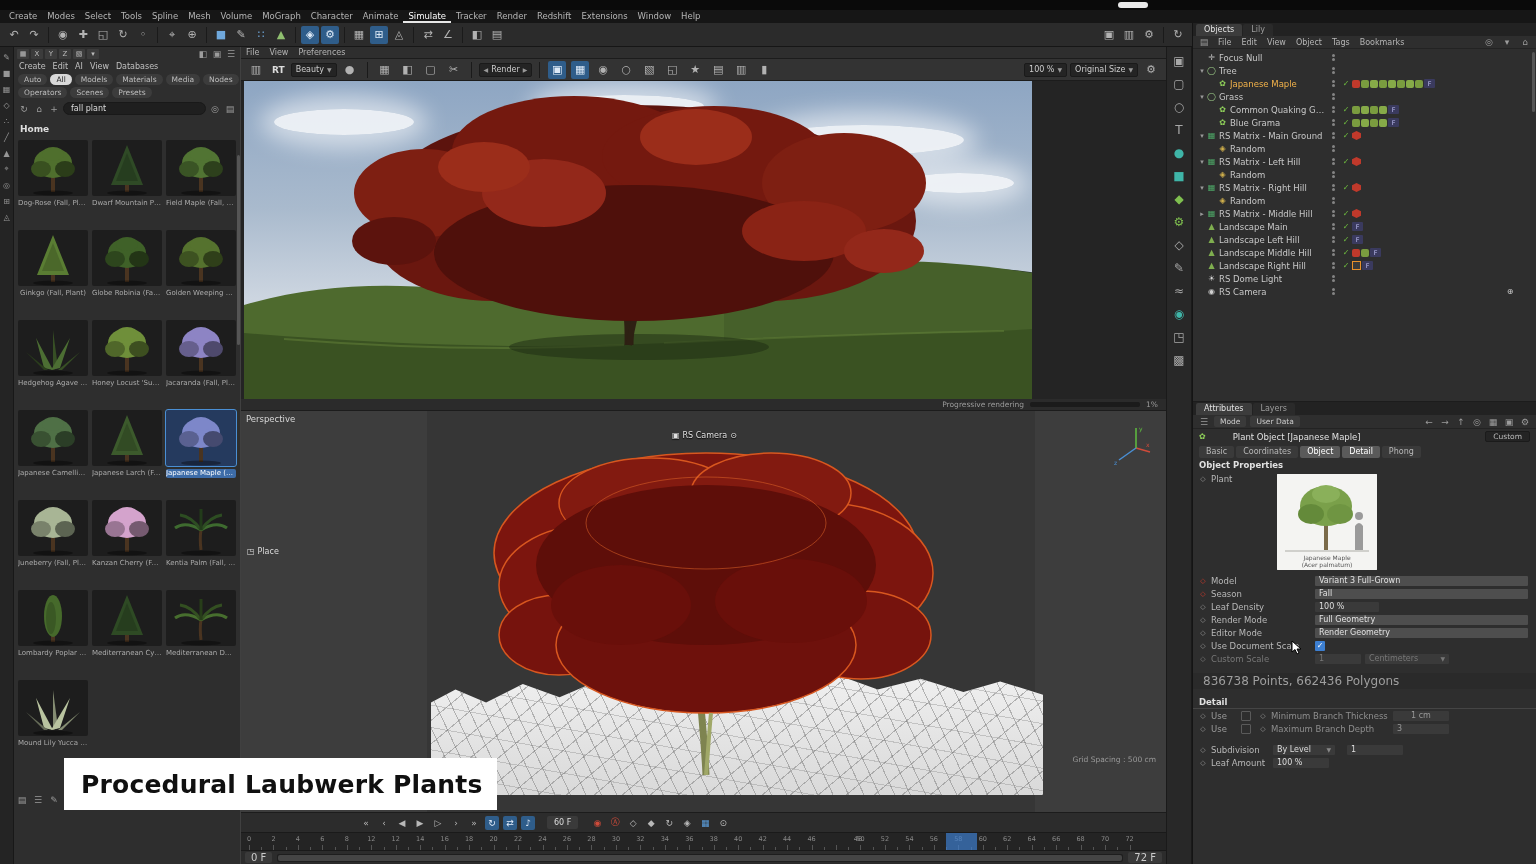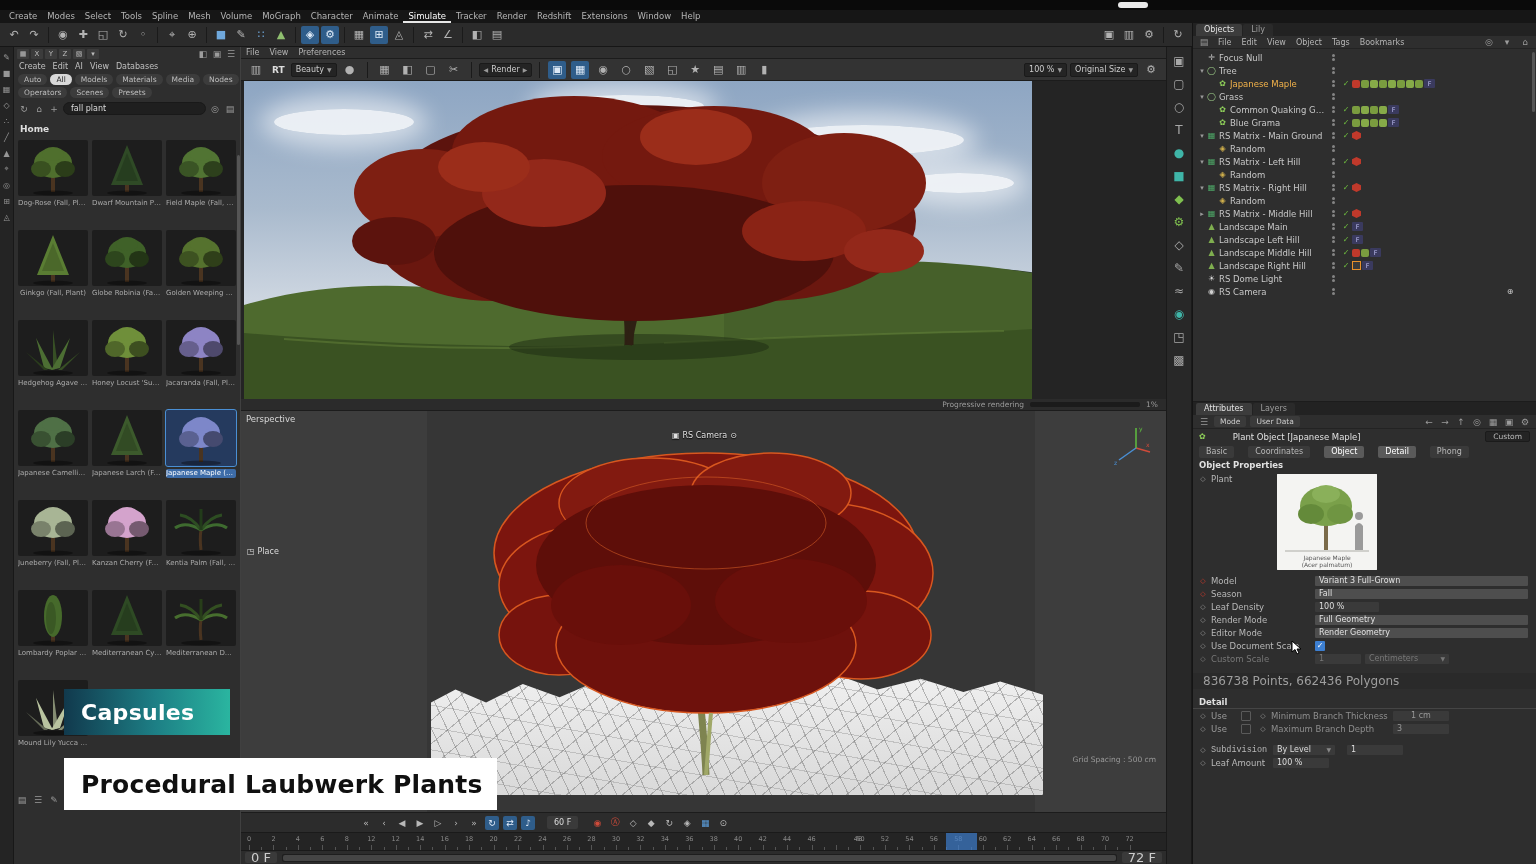--- a/index.html
+++ b/index.html
@@ -75,21 +75,21 @@
       clip-path:polygon(0% 30%,4% 20%,9% 30%,15% 16%,21% 26%,27% 14%,33% 24%,40% 12%,47% 22%,54% 12%,60% 22%,67% 10%,73% 20%,80% 12%,87% 22%,93% 14%,100% 24%,100% 100%,0% 100%); }
   .c-timeline { height:20px; background:#2c2c2c; border-top:1px solid #1c1c1c; display:flex; align-items:center; gap:4px; padding-left:118px; }
   .tli { width:14px; height:14px; display:flex; align-items:center; justify-content:center; font-size:9px; color:#b8b8b8; border-radius:2px; }
   .tli.blue { background:#2f5d8a; color:#e4eefb; }
   .frame-field { height:13px; background:#3a3a3a; border-radius:2px; color:#ddd; font-size:8px; line-height:13px; padding:0 7px; margin:0 8px; }
   .c-ruler { height:18px; background:#242424; position:relative; border-top:1px solid #1a1a1a; overflow:hidden; }
   .rtick { position:absolute; bottom:0; width:1px; height:4px; background:#555; }
   .rlabel { position:absolute; top:2px; font-size:6.5px; color:#8a8a8a; transform:translateX(-50%); }
   .rmarker { position:absolute; top:0; height:18px; background:rgba(61,127,209,.85); }
   .c-range { flex:1; background:#2c2c2c; border-top:1px solid #1a1a1a; display:flex; align-items:center; padding:0 4px; gap:5px; }
-  .range-chip { height:11px; background:#3a3a3a; border-radius:2px; font-size:13px; color:#ccc; line-height:11px; padding:0 6px; }
+  .range-chip { height:11px; background:#3a3a3a; border-radius:2px; font-size:10px; color:#ccc; line-height:11px; padding:0 6px; }
   .range-track { flex:1; height:8px; background:#1e1e1e; border-radius:2px; position:relative; }
   .range-bar { position:absolute; left:1px; right:1px; top:1px; bottom:1px; background:#454545; border-radius:2px; }
 
   
   .rightstrip { position:absolute; left:1166px; top:47px; width:26px; height:817px; background:#282828; border-left:1px solid #1a1a1a; border-right:1px solid #1a1a1a; display:flex; flex-direction:column; align-items:center; padding-top:4px; }
   .rsi { width:20px; height:20px; display:flex; align-items:center; justify-content:center; font-size:12px; color:#a8a8a8; margin-bottom:3px; border-radius:3px; }
 
   
   .rightpanel { position:absolute; left:1192px; top:23px; width:344px; height:841px; background:#2e2e2e; border-left:1px solid #141414; display:flex; flex-direction:column; }
   .ptabs { height:13px; background:#222; display:flex; align-items:flex-end; gap:1px; padding-left:3px; }
@@ -113,21 +113,21 @@
   .orangebox { width:9px; height:9px; border:1px solid #e8902a; background:#3a3a3a; }
   .fb { width:11px; height:9px; background:#3a3a5e; color:#bcbcf0; font-size:6.5px; display:flex; align-items:center; justify-content:center; border-radius:1px; flex:none; }
   .tgt { width:12px; color:#ccc; font-size:8px; text-align:center; flex:none; }
   .o-scroll { position:absolute; right:1px; top:3px; width:3px; height:60px; background:#555; border-radius:2px; }
 
   .a-mode { height:14px; display:flex; align-items:center; gap:4px; padding:0 5px; border-bottom:1px solid #232323; }
   .modebtn { height:11px; background:#3a3a3a; border-radius:2px; font-size:7.5px; color:#ccc; line-height:11px; padding:0 6px; }
   .a-objhead { height:15px; display:flex; align-items:center; gap:4px; padding:0 6px; }
   .a-objhead .title { font-size:8.5px; color:#e0e0e0; white-space:nowrap; overflow:hidden; flex:1;margin-left:23px; }
   .custombtn { height:11px; background:#242424; border:1px solid #1b1b1b; border-radius:2px; font-size:7.5px; color:#bbb; line-height:10px; padding:0 7px; }
-  .a-chips { height:15px; display:flex; align-items:center; gap:14px; padding:0 6px; }
+  .a-chips { height:15px; display:flex; align-items:center; gap:2px; padding:0 6px; }
   .achip { height:12px; line-height:12px; background:#3a3a3a; border-radius:2px; padding:0 7px; font-size:8px; color:#b8b8b8; }
   .achip.on { background:#5a5a5a; color:#fff; }
   .a-section { height:13px; line-height:13px; padding-left:6px; font-size:8.5px; color:#e0e0e0; font-weight:bold; }
   .a-plantarea { height:102px; position:relative; }
   .prow { display:flex; align-items:center; height:13px; padding:0 8px 0 6px; font-size:8.5px; color:#b8b8b8; gap:4px; }
   .pmark { width:8px; text-align:center; font-size:7px; flex:none; }
   .plabel { width:100px; flex:none; white-space:nowrap; overflow:hidden; }
   .pbarv { flex:1; height:10px; background:#4e4e4e; border-radius:1px; color:#e2e2e2; font-size:8px; line-height:10px; padding:0 4px; overflow:hidden; white-space:nowrap; }
   .pfield { width:64px; height:10px; background:#3a3a3a; border-radius:1px; color:#ddd; font-size:8px; line-height:10px; padding:0 4px; flex:none; }
   .pcheck { width:10px; height:10px; background:#3d7fd1; border-radius:1px; color:#fff; font-size:8px; line-height:10px; text-align:center; flex:none; }
@@ -1214,37 +1214,36 @@
           <span class="pmark" style="color: rgb(138, 138, 138);">◇</span>
           <span style="width: 26px; color: rgb(154, 154, 154);">Use</span>
           <span class="pcheck off"></span>
           <span class="pmark" style="color: rgb(138, 138, 138); margin-left: 4px;">◇</span>
           <span style="width: 118px; color: rgb(142, 142, 142); white-space: nowrap; overflow: hidden;">Maximum Branch Depth</span>
           <span class="pfield" style="width: 56px; color: rgb(153, 153, 153);">3</span>
         </div>
         <div style="height: 8px;"></div>
         <div class="prow">
           <span class="pmark" style="color: rgb(138, 138, 138);">◇</span>
-          <span class="plabel" style="width: 58px; font-family: Liberation Mono, monospace;">Subdivision</span>
+          <span class="plabel" style="width: 58px;">Subdivision</span>
           <span class="pfield" style="width: 62px; display: flex; justify-content: space-between;">
             <span>By Level</span>
             <span style="font-size: 6px; color: rgb(136, 136, 136);">▼</span>
           </span>
           <span class="pfield" style="width: 56px; margin-left: 8px;">1</span>
         </div>
         <div class="prow">
           <span class="pmark" style="color: rgb(138, 138, 138);">◇</span>
           <span class="plabel" style="width: 58px;">Leaf Amount</span>
           <span class="pfield" style="width: 56px;">100 %</span>
         </div>
       </div>
     <div style="flex:1;"></div>
   </div>
 
-  <div class="capsules">Capsules</div>
   <div class="lwtitle">Procedural Laubwerk Plants</div>
 
   <div class="cursor">
     <svg width="12" height="16" viewBox="0 0 12 16">
         <path d="M1 1 L1 12 L4 9.5 L6 14 L8 13 L6 9 L10 9 Z" fill="#fff" stroke="#000" stroke-width="1"></path>
       </svg>
   </div>
 
 </div>
 

